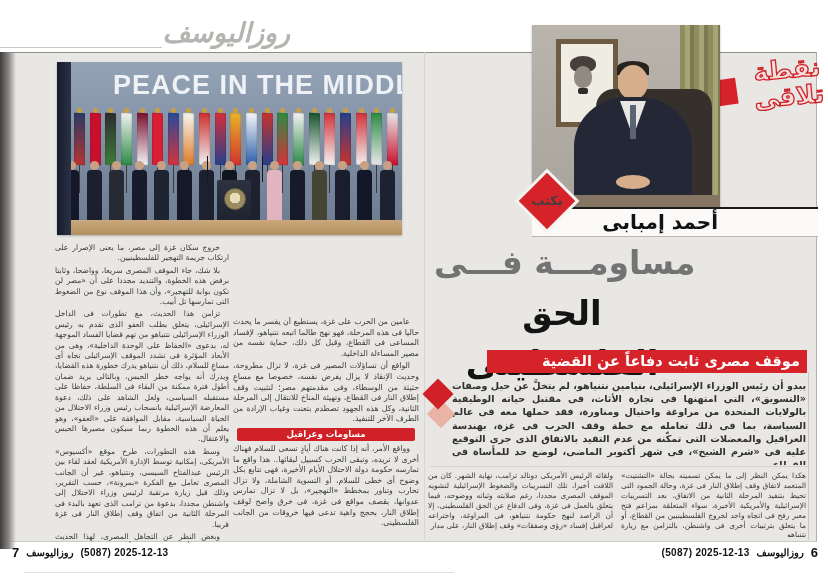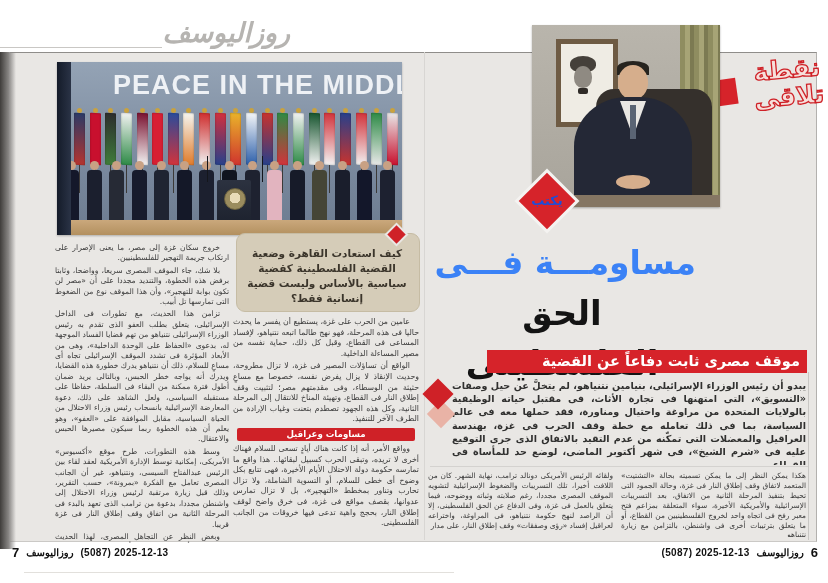--- a/index.html
+++ b/index.html
@@ -81,30 +81,30 @@
   .man-hair{position:absolute;left:85px;top:36px;width:32px;height:14px;border-radius:50% 50% 0 0;background:#27241f;}
   .man-suit{position:absolute;left:42px;top:72px;width:118px;height:110px;border-radius:45% 45% 0 0;background:#242836;}
   .man-shirt{position:absolute;left:88px;top:76px;width:26px;height:36px;background:#e9e7e3;
              clip-path:polygon(0 0,100% 0,50% 100%);}
   .man-tie{position:absolute;left:98px;top:80px;width:6px;height:34px;background:#5a6474;}
   .man-hands{position:absolute;left:84px;top:150px;width:34px;height:14px;border-radius:50%;background:#d6ae8c;}
   .desk{position:absolute;left:0;bottom:0;width:100%;height:12px;background:#857663;}
 
   .writes-diamond{position:absolute;left:527px;top:181px;width:40px;height:40px;background:#d6232a;transform:rotate(45deg);
                   box-shadow:0 0 0 3px #f4f3f1;z-index:6;}
-  .writes-label{position:absolute;left:527px;top:181px;width:40px;height:40px;z-index:7;color:#1d4ed8;font-weight:bold;
+  .writes-label{position:absolute;left:527px;top:181px;width:40px;height:40px;z-index:7;color:#404040;font-weight:bold;
                 font-size:13px;line-height:40px;text-align:center;direction:rtl;}
   .name-bar{position:absolute;left:532px;top:207px;width:286px;height:27px;background:#fbfaf8;
             border-top:2px solid #1c1c1c;border-bottom:1px solid #b9b7b4;z-index:5;}
   .name-text{position:absolute;right:100px;top:1px;direction:rtl;color:#111;font-weight:bold;font-size:20px;line-height:25px;}
 
   
   .la{position:absolute;right:16px;top:216px;width:116px;height:136px;color:#d6232a;font-weight:bold;
       font-size:150px;line-height:136px;text-align:center;z-index:4;}
-  .hl1{position:absolute;right:132px;top:240px;width:262px;direction:rtl;text-align:right;color:#3b82f6;
+  .hl1{position:absolute;right:132px;top:240px;width:262px;direction:rtl;text-align:left;color:#737373;
        font-weight:bold;font-size:33px;line-height:46px;}
   .hl2{position:absolute;right:130px;top:288px;width:272px;direction:rtl;text-align:center;color:#141414;
        font-weight:bold;font-size:34px;line-height:50px;}
   .red-banner{position:absolute;left:487px;top:350px;width:320px;height:23px;background:#d6232a;z-index:3;}
   .red-banner span{display:block;direction:rtl;text-align:center;color:#fff;font-weight:bold;font-size:14.5px;
                    line-height:23px;padding-left:48px;}
 
   
   .lead{position:absolute;left:452px;top:379px;width:354px;height:86px;direction:rtl;text-align:justify;
         color:#30302f;font-size:9.6px;font-weight:bold;line-height:13.2px;overflow:hidden;}
@@ -311,24 +311,20 @@
       </div>
     <div class="mic" style="left:150px"></div>
     <div class="mic" style="left:205px"></div>
     <div class="podium">
       <div class="podium-seal"></div>
     </div>
     <div class="floor"></div>
     <div class="photo-curtain"></div>
   </div>
 
-  <div class="caption">
-    <div class="caption-diamond"></div>
-    <div class="caption-text">كيف استعادت القاهرة وضعية القضية الفلسطينية كقضية سياسية بالأساس وليست قضية إنسانية فقط؟</div>
-  </div>
 
   <div class="col lp-col-left">
     <div>
         <p class="para">خروج سكان غزة إلى مصر، ما يعنى الإصرار على ارتكاب جريمة التهجير للفلسطينيين.</p>
         <p class="para">بلا شك، جاء الموقف المصرى سريعا، وواضحا، وثابتا برفض هذه الخطوة، والتنديد مجددا على أن «مصر لن تكون بوابة للتهجير»، وأن هذا الموقف نوع من الضغوط التى تمارسها تل أبيب.</p>
         <p class="para">تزامن هذا الحديث، مع تطورات فى الداخل الإسرائيلى، يتعلق بطلب العفو الذى تقدم به رئيس الوزراء الإسرائيلى نتنياهو من تهم قضايا الفساد الموجهة له، بدعوى «الحفاظ على الوحدة الداخلية»، وهى من الأبعاد المؤثرة فى تشدد الموقف الإسرائيلى تجاه أى مساعٍ للسلام، ذلك أن نتنياهو يدرك خطورة هذه القضايا، ويدرك أنه يواجه خطر الحبس، وبالتالى يريد ضمان أطول فترة ممكنة من البقاء فى السلطة، حفاظا على مستقبله السياسى، ولعل الشاهد على ذلك، دعوة المعارضة الإسرائيلية بانسحاب رئيس وزراء الاحتلال من الحياة السياسية، مقابل الموافقة على «العفو»، وهو يعلم أن هذه الخطوة ربما سيكون مصيرها الحبس والاعتقال.</p>
         <p class="para">وسط هذه التطورات، طرح موقع «أكسيوس» الأمريكى، إمكانية توسط الإدارة الأمريكية لعقد لقاء بين الرئيس عبدالفتاح السيسى، ونتنياهو، غير أن الجانب المصرى تعامل مع الفكرة «بمرونة»، حسب التقرير، وذلك قبل زيارة مرتقبة لرئيس وزراء الاحتلال إلى واشنطن مجددا، بدعوة من ترامب الذى تعهد بالبدء فى المرحلة الثانية من اتفاق وقف إطلاق النار فى غزة قريبا.</p>
         <p class="para">وبغض النظر عن التجاهل المصرى، لهذا الحديث والإشارات، أرادت القاهرة التأكيد على ثبات موقفها ومحدداته فيما يتعلق بالوضع فى غزة، وكانت هذه رسالة واضحة فى الاتصال الهاتفى الذى جرى بين وزير الخارجية عبدالعاطى، ونظيره الأمريكى ماركو روبيو، الأسبوع الماضى والذى ناقش سبل تنفيذ باقى مراحل خطة الرئيس ترامب وتثبيت اتفاق شرم الشيخ للسلام، وضرورة الانتقال للمرحلة</p>
       </div>
   </div>
@@ -358,20 +354,23 @@
     </div>
     <div class="chair"></div>
     <div class="man-hair"></div>
     <div class="man-head"></div>
     <div class="man-suit"></div>
     <div class="man-shirt"></div>
     <div class="man-tie"></div>
     <div class="man-hands"></div>
     <div class="desk"></div>
   </div>
+  <div class="name-bar">
+    <span class="name-text">أحمد إمبابى</span>
+  </div>
   <div class="writes-diamond"></div>
   <div class="writes-label">يكتب</div>
 
   <div class="hl1">مساومـــة فـــى</div>
   <div class="hl2">الحق الفلسطينى</div>
   <div class="red-banner">
     <span>موقف مصرى ثابت دفاعاً عن القضية</span>
   </div>
 
   <div class="diamond-a"></div>

